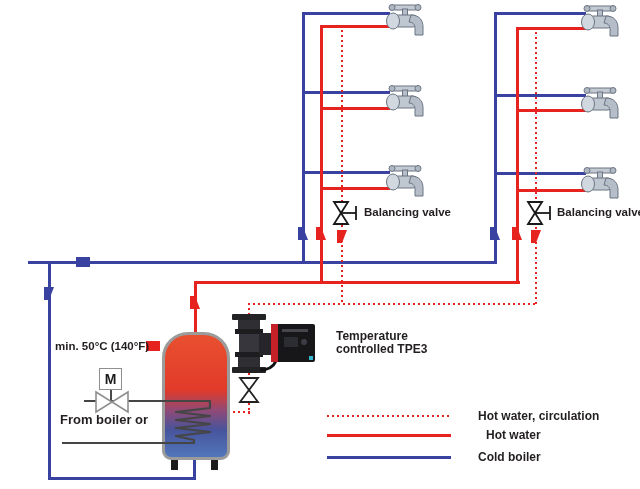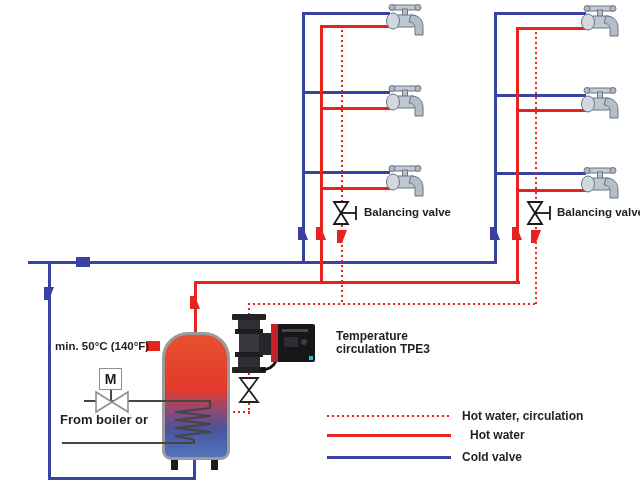--- a/index.html
+++ b/index.html
@@ -28,21 +28,21 @@
   .tank{position:absolute;left:162px;top:332px;width:68px;height:128px;box-sizing:border-box;
         border:3px solid var(--tankborder);border-radius:26px 26px 9px 9px;
         background:linear-gradient(180deg,#e8502f 0%,#e23a2a 45%,#8e4a77 62%,#47549d 78%,#5276bb 100%);}
   .leg{position:absolute;width:7px;height:14px;background:#1c1c1c;}
   
   .mbox{position:absolute;left:99px;top:368px;width:23px;height:22px;box-sizing:border-box;
         background:#fff;border:1.6px solid #8f8f8f;display:flex;align-items:center;justify-content:center;
         font-weight:700;font-size:14px;color:#1a1a1a;}
   .faucet{position:absolute;width:46px;height:40px;}
   svg{display:block;}
-  .legend-label{position:absolute;font-weight:700;font-size:12px;white-space:nowrap;color:var(--ink);}
+  .legend-label{position:absolute;font-weight:700;font-size:12px;white-space:nowrap;color:var(--ink);margin-left:16px;}
 </style>
 </head>
 <body>
 
 <div class="stage">
 
   <svg width="0" height="0" style="position:absolute">
     <defs>
       <symbol id="faucet" viewBox="0 0 46 40">
         <g stroke="#6a7482" stroke-width="1">
@@ -170,25 +170,25 @@
   <svg class="faucet" style="left:578px;top:165px;">
       <use href="#faucet"></use>
     </svg>
 
   <div class="lbl" style="left:55px;top:340px;font-size:11.5px;">min. 50°C (140°F)</div>
   <div class="lbl" style="left:60px;top:413px;font-size:13px;line-height:14.5px;">
     <div>From boiler or</div>
   </div>
   <div class="lbl" style="left:336px;top:330px;font-size:12px;line-height:13px;">
     <div>Temperature</div>
-    <div>circulation TPE3</div>
+    <div>controlled TPE3</div>
   </div>
   <div class="lbl" style="left:364px;top:206px;font-size:11.5px;">Balancing valve</div>
   <div class="lbl" style="left:557px;top:206px;font-size:11.5px;">Balancing valve</div>
 
   <div class="dhl" style="left:327px;top:415px;width:124px;"></div>
   <div class="legend-label" style="left:462px;top:409px;">Hot water, circulation</div>
   <div class="hl hot" style="left:327px;top:434px;width:124px;"></div>
   <div class="legend-label" style="left:462px;top:428px;padding-left:8px;">Hot water</div>
   <div class="hl cold" style="left:327px;top:456px;width:124px;"></div>
-  <div class="legend-label" style="left:462px;top:450px;">Cold valve</div>
+  <div class="legend-label" style="left:462px;top:450px;">Cold boiler</div>
 
 </div>
 
 </body></html>

